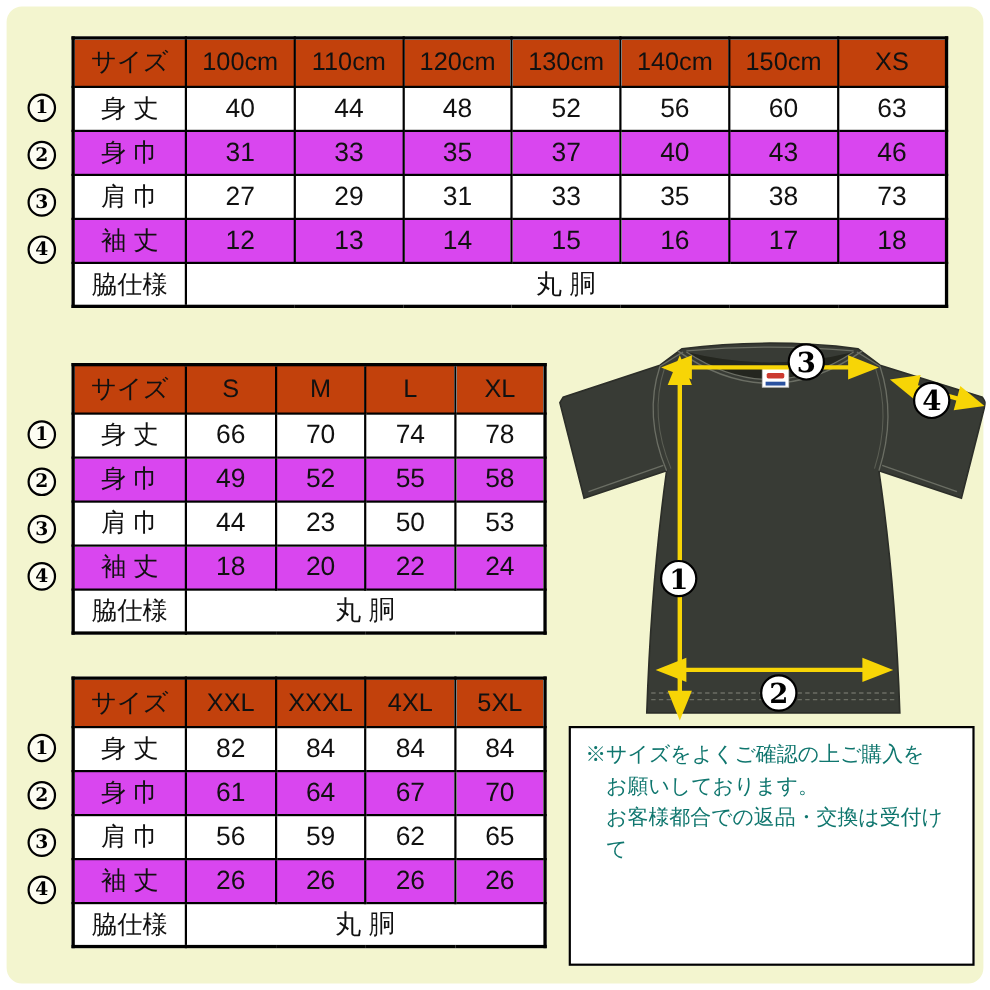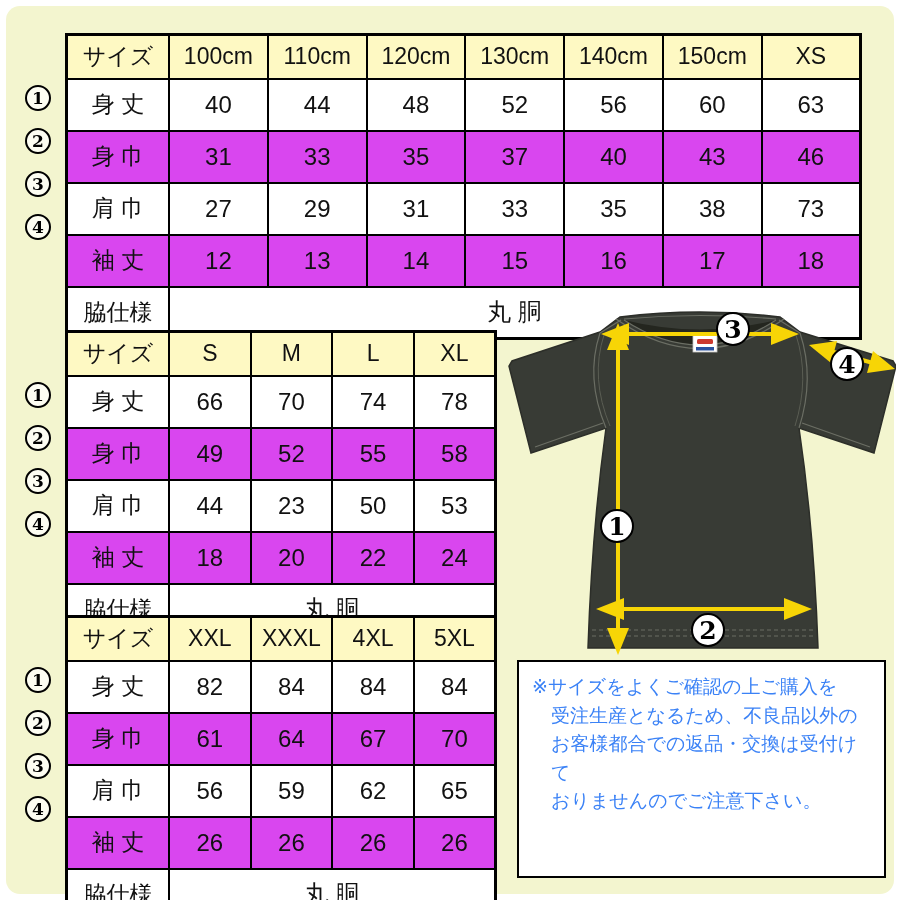--- a/index.html
+++ b/index.html
@@ -27,30 +27,30 @@
     position:absolute;left:40px;top:0;border-collapse:collapse;
     table-layout:fixed;background:#ffffff;border:3px solid #000;
   }
   .tb-kids table.size-table{width:797px;}
   .tb-adult table.size-table,.tb-big table.size-table{width:432px;}
   table.size-table th,table.size-table td{
     border:2px solid #000;text-align:center;vertical-align:middle;
     font-weight:400;padding:0;font-size:24px;color:#111;
     overflow:hidden;white-space:nowrap;
   }
-  table.size-table tr{height:52px;}
+  table.size-table tr{height:40px;}
   table.size-table tr.hdr{height:44px;}
-  table.size-table tr.hdr th{background:#fef9c3;font-size:23px;}
+  table.size-table tr.hdr th{background:#c2410c;font-size:23px;}
   table.size-table tr.alt th,table.size-table tr.alt td{background:#d946ef;}
   table.size-table th.rowlab{font-size:23px;}
   
   .notice{
     position:absolute;left:517px;top:660px;width:369px;height:218px;
     box-sizing:border-box;background:#ffffff;border:2px solid #000;
-    padding:11px 8px 8px 13px;font-size:19px;line-height:28.5px;color:#3b82f6;
+    padding:11px 8px 8px 13px;font-size:19px;line-height:28.5px;color:#0f766e;font-family:Liberation Serif, serif;
   }
   .notice .line.ind{padding-left:19px;}
   
   svg.diagram{position:absolute;left:500px;top:302px;width:396px;height:354px;}
   svg .callout-num{
     font-family:"DejaVu Serif","Liberation Serif",serif;font-weight:700;
     font-size:25px;fill:#000;
   }
 </style>
 </head>
@@ -296,17 +296,16 @@
     </g>
     <g>
       <circle cx="847" cy="364" r="16" fill="#ffffff" stroke="#000" stroke-width="2"></circle>
       <text class="callout-num" x="847" y="373" text-anchor="middle">4</text>
     </g>
   </g>
 </svg>
 
 <div class="notice">
   <div class="line">※サイズをよくご確認の上ご購入を</div>
-  <div class="line ind">受注生産となるため、不良品以外の</div>
+  <div class="line ind">お願いしております。</div>
   <div class="line ind">お客様都合での返品・交換は受付けて</div>
-  <div class="line ind">おりませんのでご注意下さい。</div>
 
 </div>
 
 </body></html>

